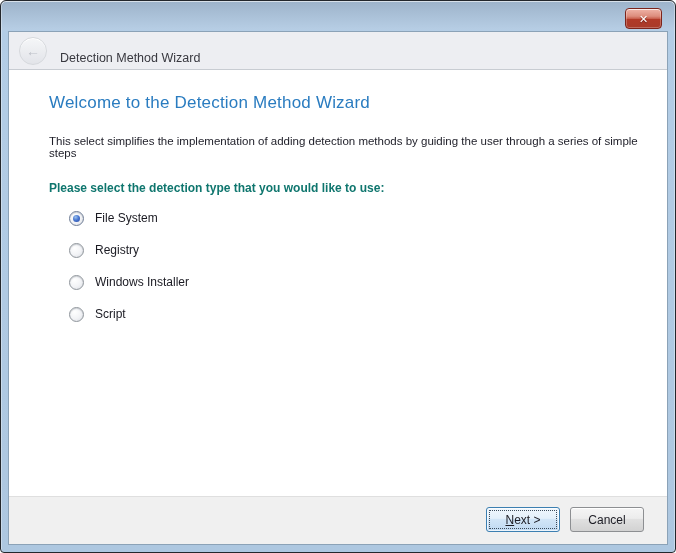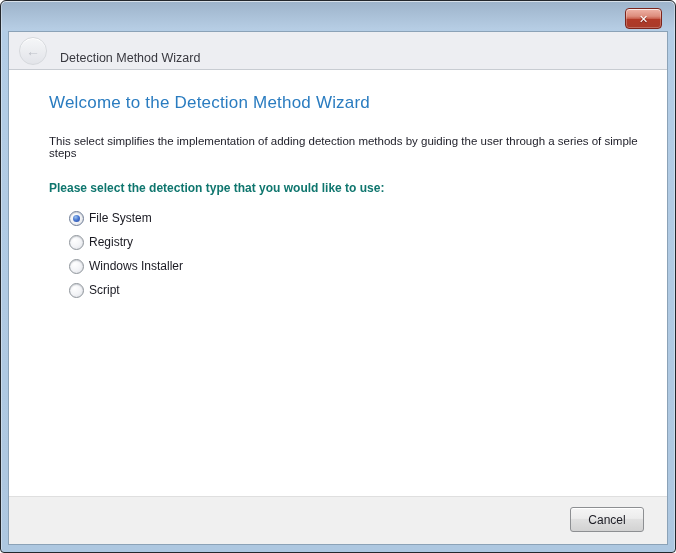--- a/index.html
+++ b/index.html
@@ -71,21 +71,21 @@
   }
   .desc {
     margin-top: 22px;
     font-size: 11.5px; color: #1d1d27;
   }
   .prompt {
     margin-top: 22px;
     font-size: 12px; font-weight: bold; color: #0f766e;
   }
   .options { margin: 11px 0 0 20px; }
-  .opt-row { display: flex; align-items: center; height: 24px; gap: 5px; cursor: default; }
+  .opt-row { display: flex; align-items: center; height: 24px; gap: 11px; cursor: default; margin-top: 8px; }
   .radio {
     width: 13px; height: 13px; flex: none;
     border: 1px solid #8f959b;
     border-radius: 50%;
     background: radial-gradient(circle at 35% 30%, #ffffff 0%, #f2f3f6 55%, #d9dce2 100%);
     box-shadow: inset 0 1px 1px rgba(120,130,140,.35);
     position: relative;
   }
   .radio.checked { border-color: #6f7d96; }
   .radio.checked::after {
@@ -172,19 +172,22 @@
           <span class="opt-label">Windows Installer</span>
         </div>
         <div class="opt-row">
           <span class="radio"></span>
           <span class="opt-label">Script</span>
         </div>
       </div>
     </div>
 
     <div class="footer">
+      <div class="btn btn-next">
+        <span><span class="ak">N</span><span>ext &gt;</span></span>
+      </div>
       <div class="btn btn-cancel">
         <span>Cancel</span>
       </div>
     </div>
 
   </div>
 </div>
 
 </body></html>

